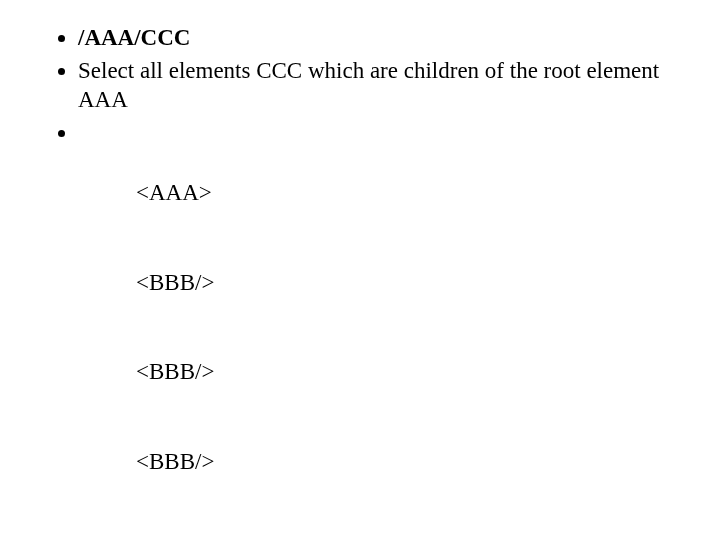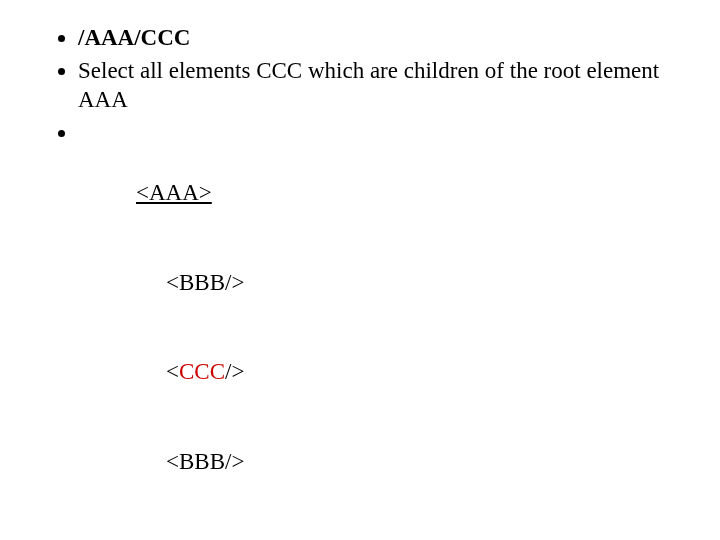--- a/index.html
+++ b/index.html
@@ -24,42 +24,41 @@
   ul.top > li {
     margin: 0 0 4px 0;
     line-height: 1.25;
   }
   .bold { font-weight: bold; text-align: center; }
   .code-block {
     margin-left: 58px;
     line-height: 1.3;
     white-space: pre;
   }
-  .ind1 { margin-left: 0; text-decoration: underline; }
-  .ind2 { margin-left: 30px; }
+  .ind1 { margin-left: 0; }
+  .ind2 { }
   .blk { color: #000000; }
   .red { color: #cc0000; }
   .line span { display: inline; }
 </style>
 </head>
 <body>
 
 <div class="slide">
   <ul class="top">
     <li>
       <span class="bold">/AAA/CCC</span>
     </li>
     <li>
       <span>Select all elements CCC which are children of the root element AAA</span>
     </li>
     <li>
       <div class="code-block">
         <div class="line ind1 blk">&lt;AAA&gt;</div>
         <div class="line ind2 blk">&lt;BBB/&gt;</div>
-        <div class="line ind2"><span class="blk">&lt;</span><span class="red">CCC</span><span class="blk">/&gt;</span></div>
         <div class="line ind2 blk">&lt;BBB/&gt;</div>
         <div class="line ind2 blk">&lt;BBB/&gt;</div>
         
         
         
         
         
       </div>
     </li>
   </ul>

